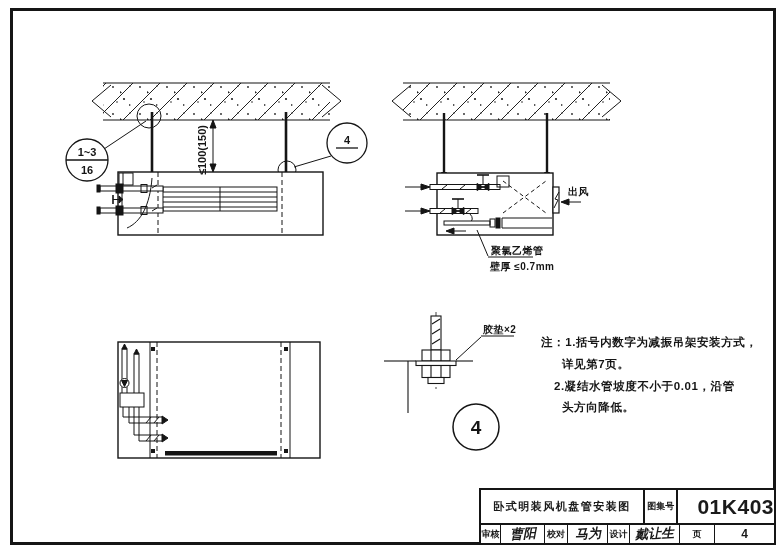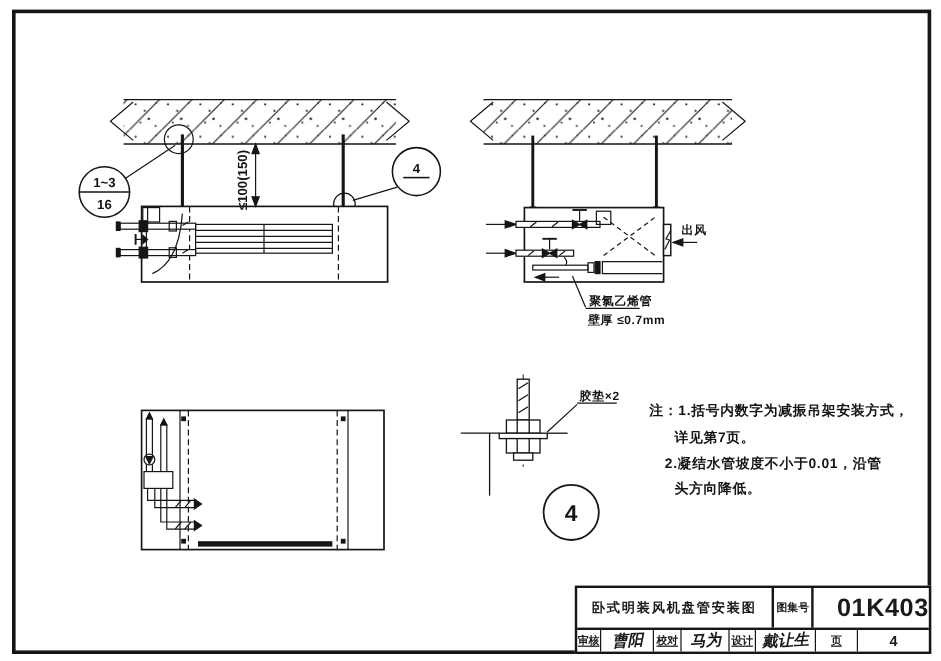--- a/index.html
+++ b/index.html
@@ -15,21 +15,21 @@
 
   
   .title-block { position:absolute; left:479px; top:488px; width:297px; height:57px;
                  border:2px solid #151515; background:#fff; display:flex; flex-direction:column; }
   .tb-row1 { display:flex; height:37px; border-bottom:2px solid #151515; }
   .tb-row2 { display:flex; flex:1; }
   .tb-cell { display:flex; align-items:center; justify-content:center; overflow:visible; }
   .tb-title { width:176px; border-right:2px solid #151515; font-size:11px; font-weight:bold; letter-spacing:1.5px; }
   .tb-atlas-label { width:36px; border-right:2px solid #151515; font-size:9px; font-weight:bold; }
   .tb-atlas-num { flex:1; font-size:21px; font-weight:bold; letter-spacing:0.5px;margin-left:19px; }
-  .tb-lab { font-size:9px; font-weight:bold; border-right:1.5px solid #151515;text-decoration:underline; }
+  .tb-lab { font-size:9px; font-weight:bold; border-right:1.5px solid #151515; }
   .tb-sig { font-family:"DejaVu Serif", serif; font-style:italic; font-weight:bold;
             font-size:13px; border-right:1.5px solid #151515; transform-origin:center; }
   .tb-sig span { display:inline-block; transform:rotate(-3deg); }
   .w20{width:20px}.w44{width:44px}.w23{width:23px}.w40{width:40px}.w22{width:22px}
   .w50{width:50px}.w35{width:35px}
   .tb-page-num { flex:1; font-size:12px; font-weight:bold; border-right:none; }
 </style>
 </head>
 <body>
 

